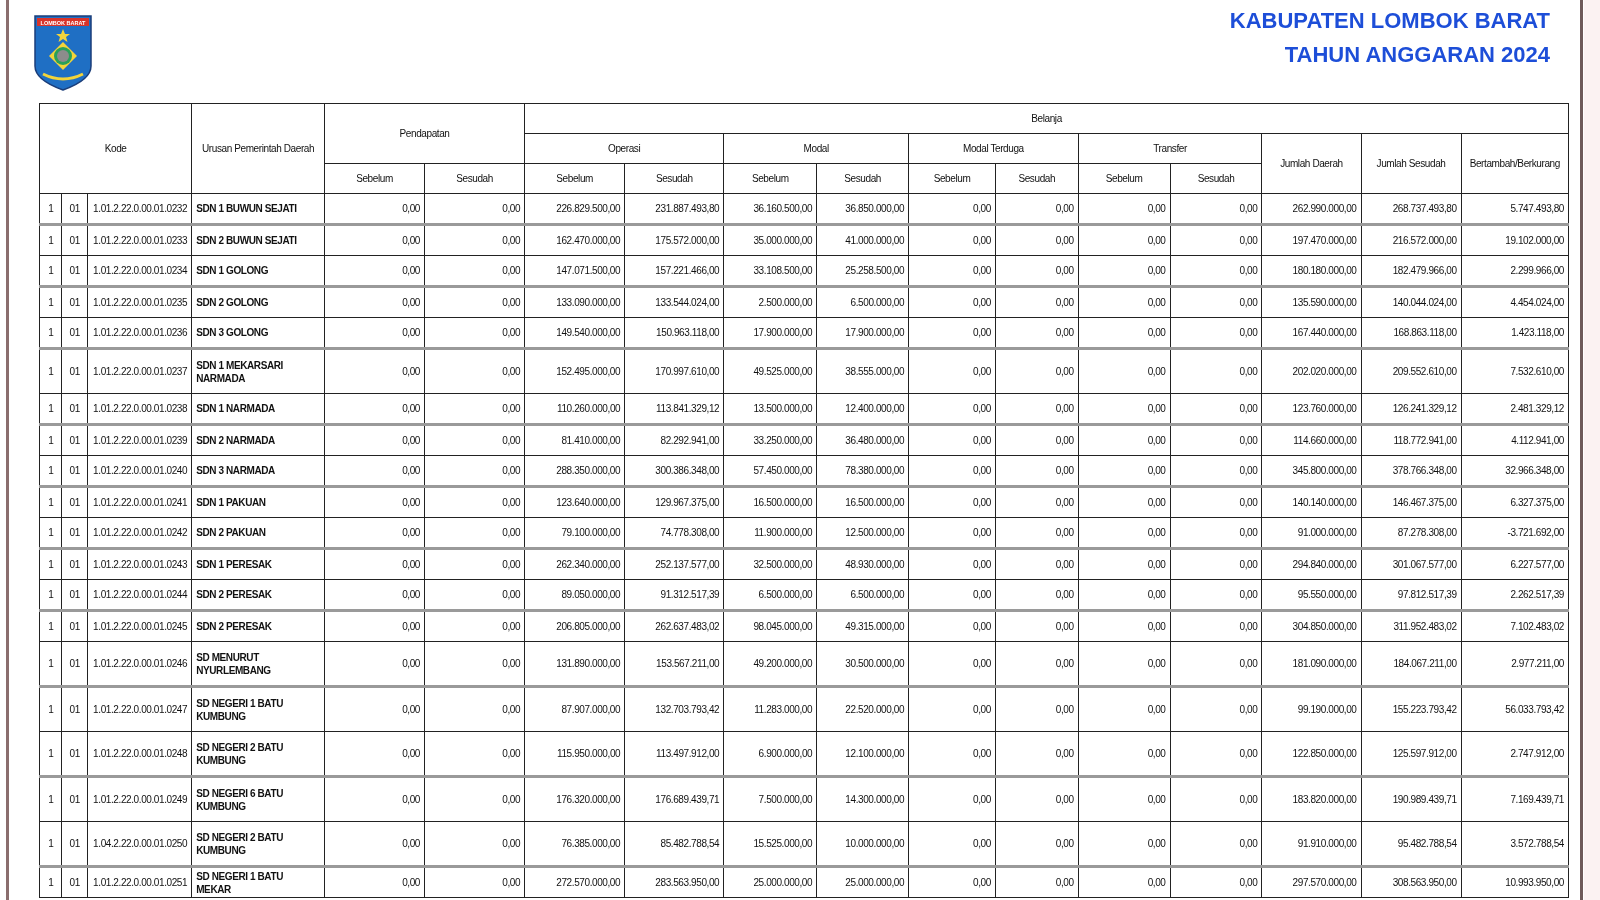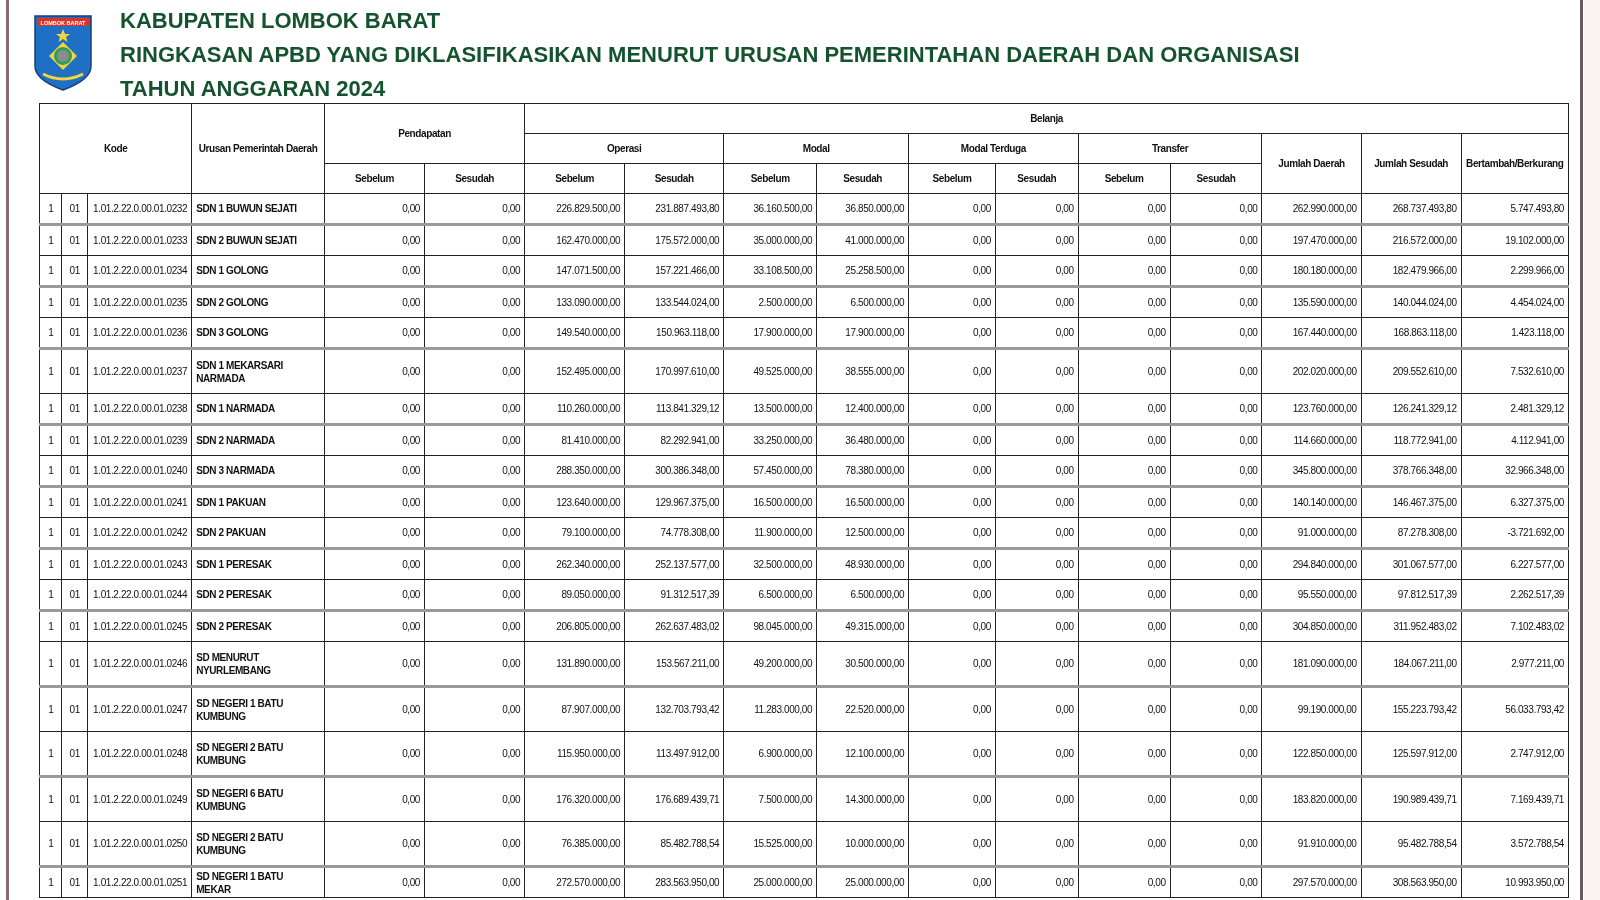--- a/index.html
+++ b/index.html
@@ -16,34 +16,34 @@
     background: #6e5a5a;
   }
   .right-border2 {
     position: absolute; left: 1584px; top: 0; width: 16px; height: 900px;
     background: #fbf2f2;
   }
   .logo {
     position: absolute; left: 33px; top: 14px; width: 60px; height: 78px;
   }
   .titles {
-    position: absolute; left: 120px; top: 4px; width: 1430px; text-align: left;
-    font-weight: bold; color: #14532d;
+    position: absolute; left: 120px; top: 4px; width: 1430px; text-align: right;
+    font-weight: bold; color: #1d4ed8;
   }
   .titles div { font-size: 22px; line-height: 34px; }
   .sheet {
     position: absolute; left: 39px; top: 103px; width: 1530px;
     border-collapse: collapse; table-layout: fixed;
     font-family: "Liberation Sans Narrow", "Liberation Sans", sans-serif;
     font-size: 10px; letter-spacing: -0.4px;
   }
   .sheet th, .sheet td {
     border: 1.5px solid #222; padding: 0 4px; overflow: hidden; white-space: nowrap;
   }
-  .sheet th { font-weight: bold; text-align: center; height: 29px; }
+  .sheet th { font-weight: normal; text-align: center; height: 29px; }
   .sheet td { height: 29px; text-align: right; }
   .sheet td.l { text-align: right; }
   .sheet td.c { text-align: center; }
   .sheet td.name { white-space: normal; line-height: 13px; text-align: left; font-weight: bold; }
   .sheet tr.tall td { height: 43px; }
   .sheet tr.hdr1 th { height: 29px; }
   .sheet tr.gray td { border-top: 3px solid #9a9a9a; }
 </style>
 </head>
 <body>
@@ -60,21 +60,20 @@
     <polygon points="30,15 32,20 37,20 33,23 34.5,28 30,25 25.5,28 27,23 23,20 28,20" fill="#f3d43a"></polygon>
     <polygon points="30,28 44,42 30,56 16,42" fill="#f3d43a"></polygon>
     <circle cx="30" cy="42" r="9" fill="#2aa05a"></circle>
     <circle cx="30" cy="42" r="6" fill="#8c8c8c"></circle>
     <path d="M10 60 Q30 70 50 60" stroke="#f3d43a" stroke-width="3" fill="none"></path>
   </svg>
 </div>
 
 <div class="titles">
   <div>KABUPATEN LOMBOK BARAT</div>
-  <div>RINGKASAN APBD YANG DIKLASIFIKASIKAN MENURUT URUSAN PEMERINTAHAN DAERAH DAN ORGANISASI</div>
   <div>TAHUN ANGGARAN 2024</div>
 </div>
 
 <table class="sheet">
   <colgroup>
     <col style="width:22px">
       <col style="width:25px">
       <col style="width:102px">
       <col style="width:130px">
     <col style="width:98px">
@@ -459,21 +458,21 @@
         <td>0,00</td>
         <td>0,00</td>
         <td>0,00</td>
         <td>183.820.000,00</td>
         <td>190.989.439,71</td>
         <td>7.169.439,71</td>
       </tr>
       <tr class="tall">
         <td class="c">1</td>
         <td class="c">01</td>
-        <td class="l">1.01.2.22.0.00.01.0250</td>
+        <td class="l">1.04.2.22.0.00.01.0250</td>
         <td class="name">SD NEGERI 2 BATU KUMBUNG</td>
         <td>0,00</td>
         <td>0,00</td>
         <td>76.385.000,00</td>
         <td>85.482.788,54</td>
         <td>15.525.000,00</td>
         <td>10.000.000,00</td>
         <td>0,00</td>
         <td>0,00</td>
         <td>0,00</td>

